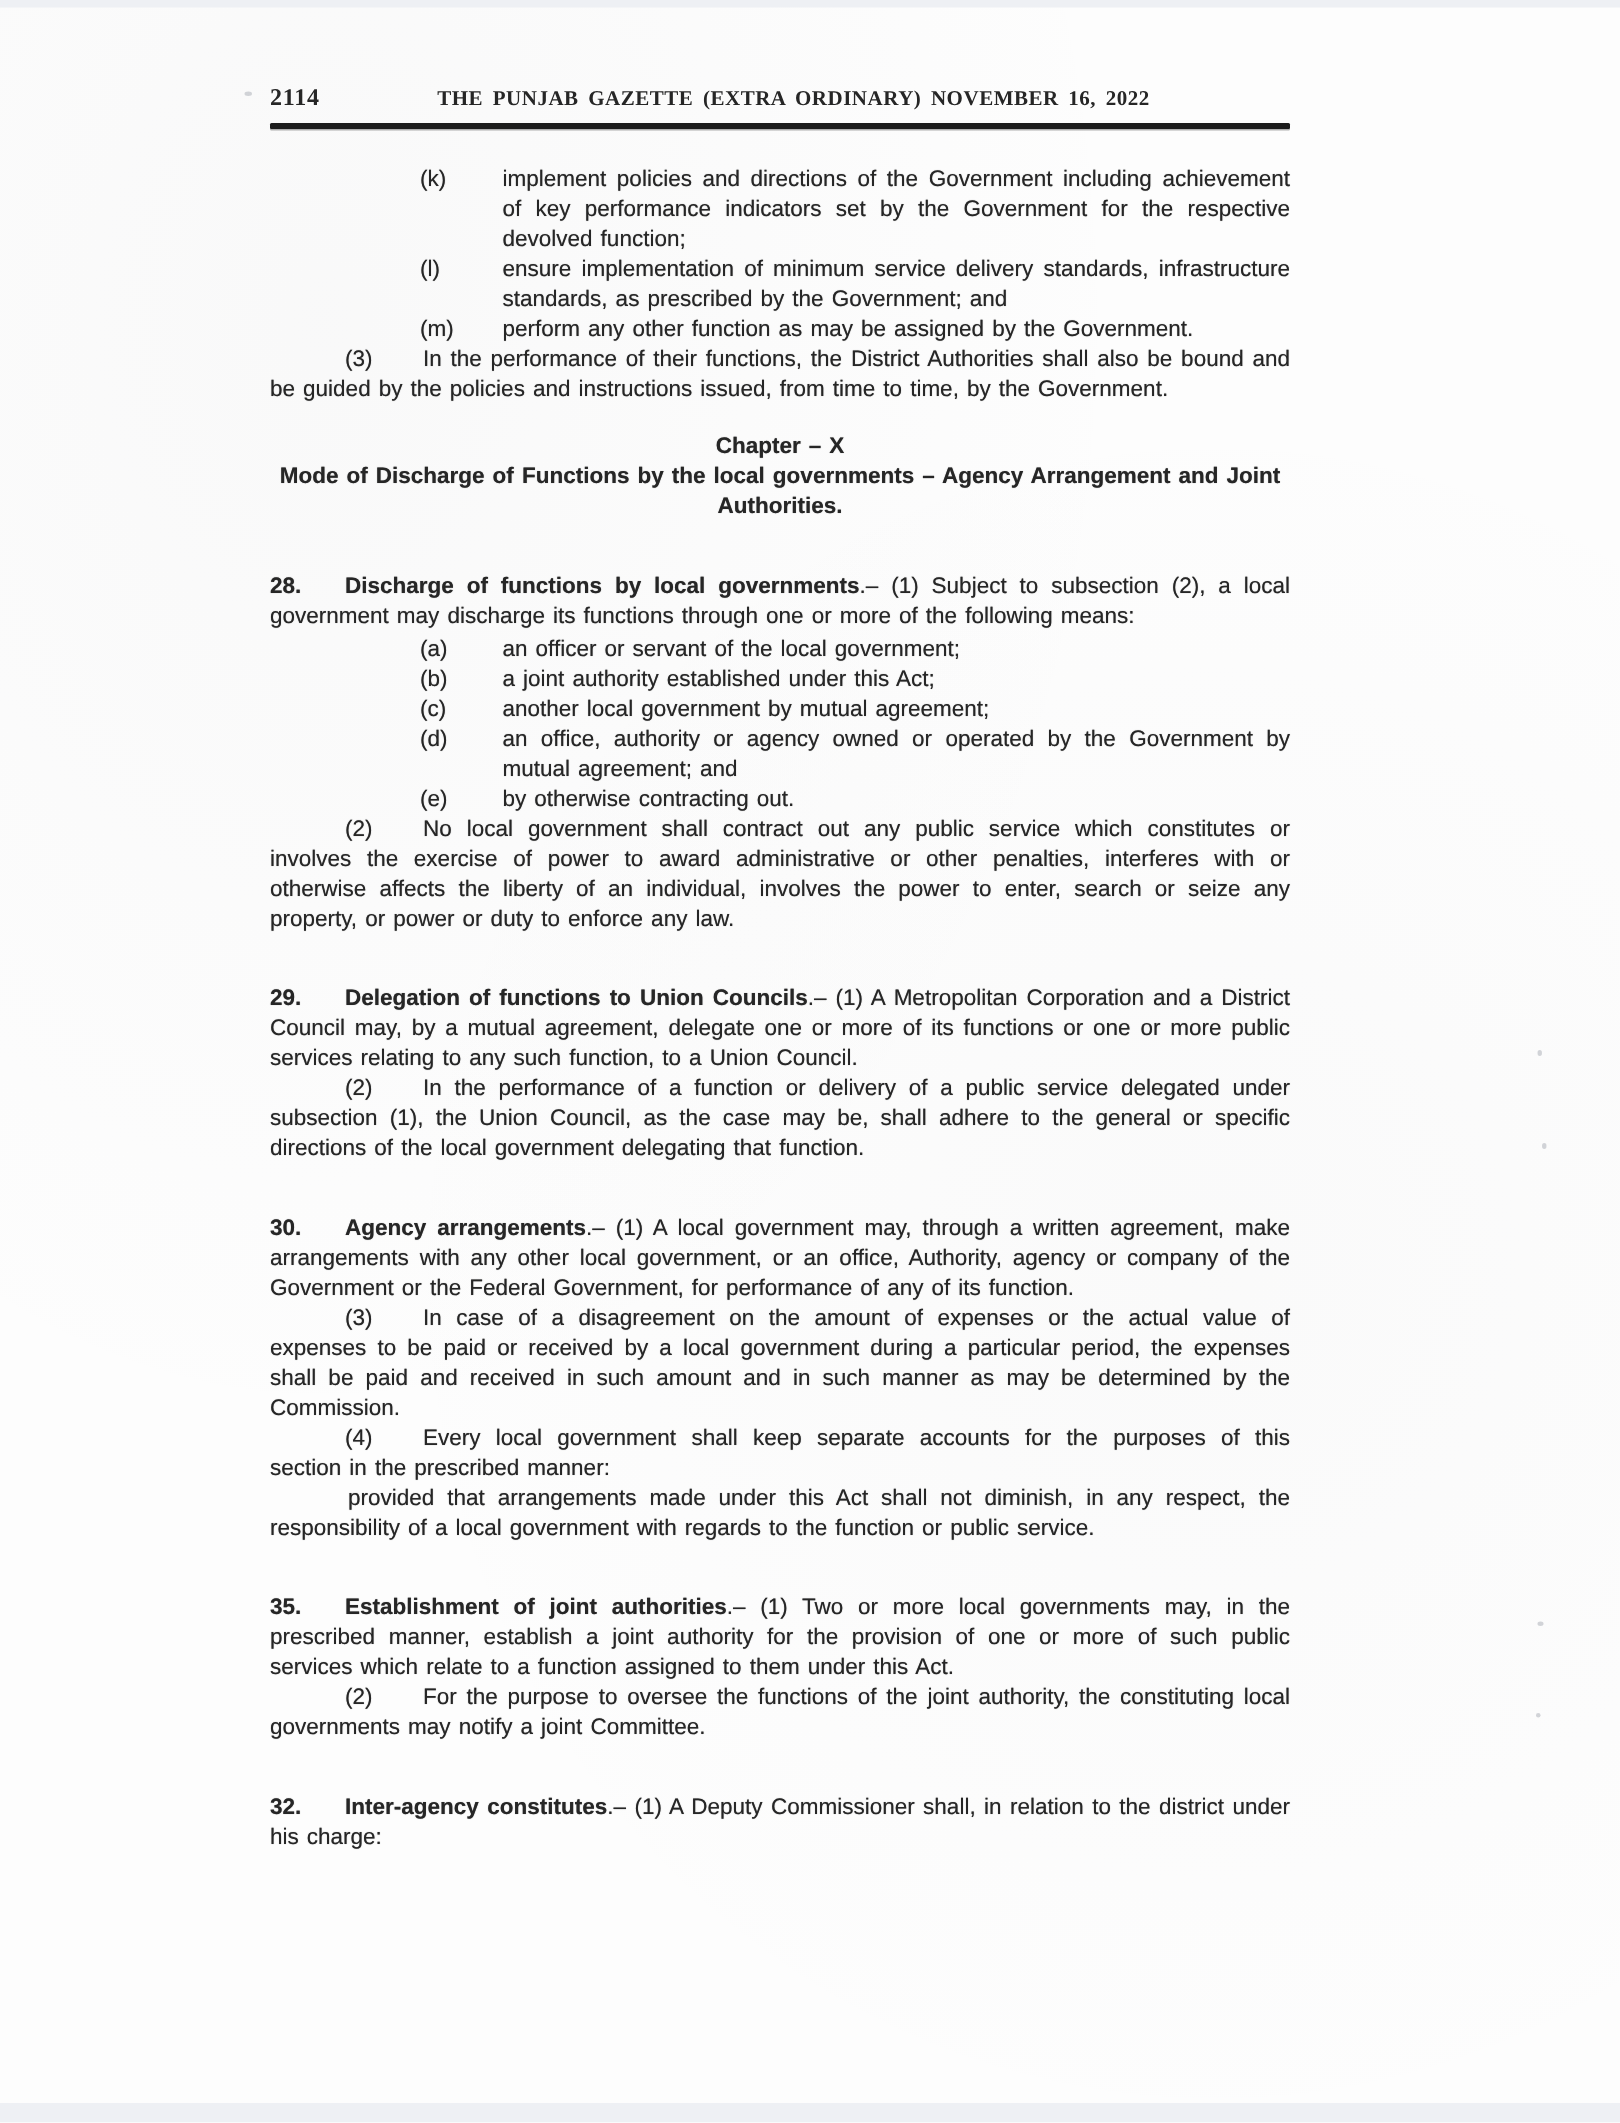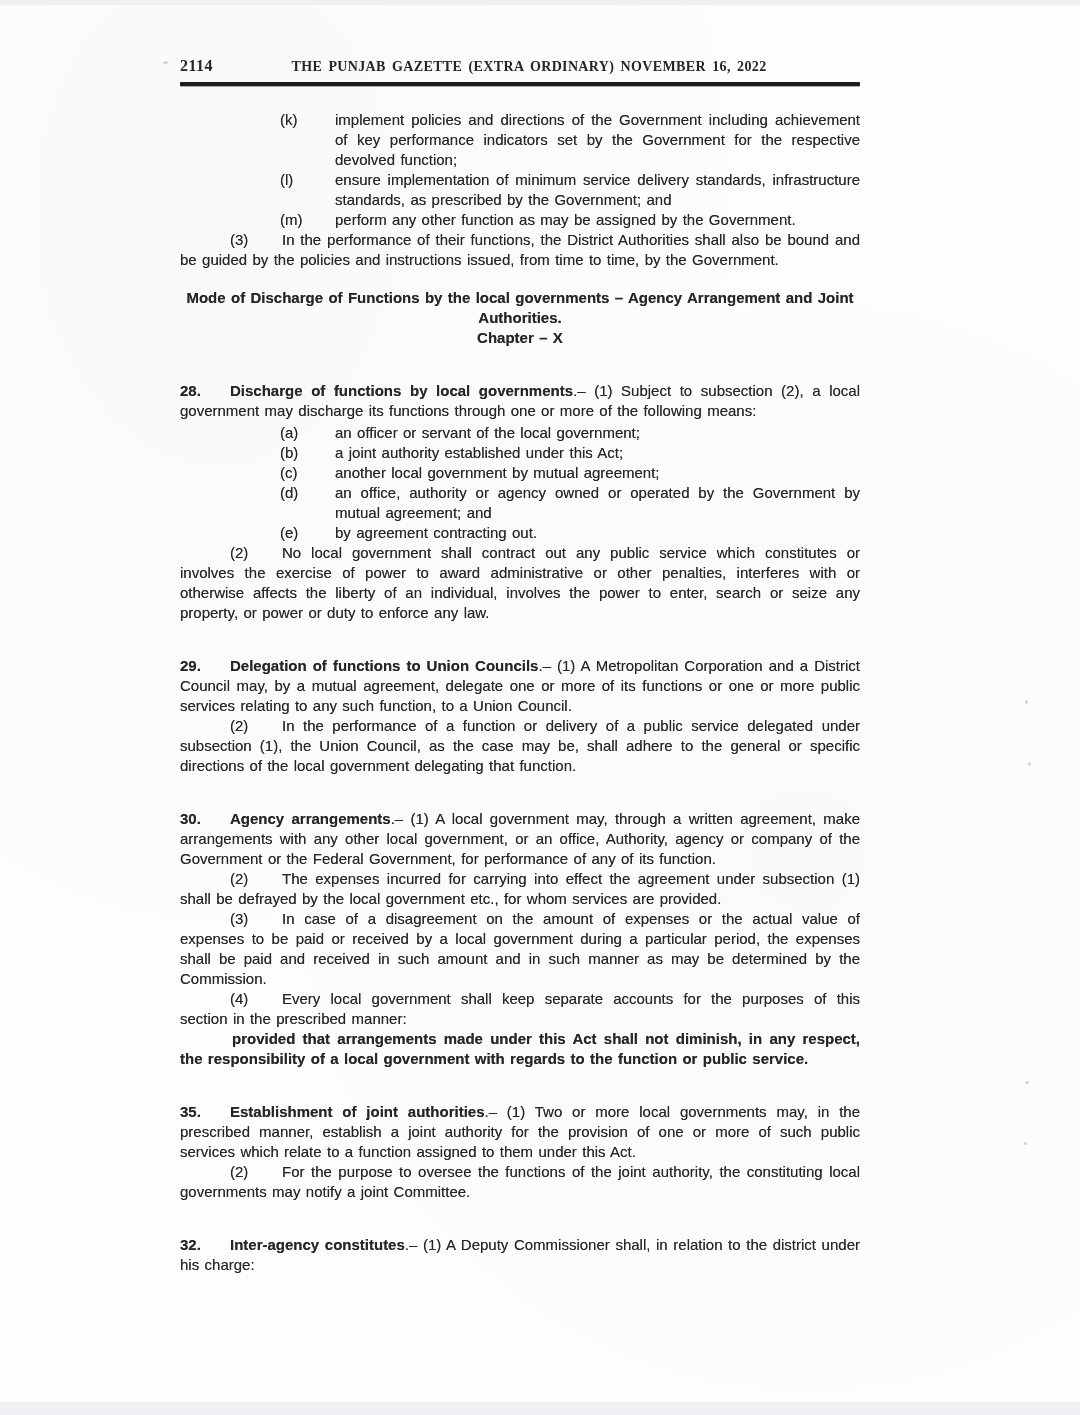--- a/index.html
+++ b/index.html
@@ -60,21 +60,21 @@
 
   .para { text-align: justify; text-indent: 50px; }
   .plbl { display: inline-block; min-width: 52px; text-indent: 0; }
 
   .chapter { margin-top: 18px; text-align: center; font-weight: bold; }
 
   .sect { margin-top: 33px; text-align: justify; }
   .snum { display: inline-block; min-width: 50px; font-weight: bold; }
   .shead { font-weight: bold; }
 
-  .proviso { text-align: justify; text-indent: 52px; font-weight: bold; }
+  .proviso { text-align: justify; text-indent: 52px; }
 
   .speck {
     position: absolute; border-radius: 50%;
     background: #aeb2ba; opacity: 0.55;
   }
 </style>
 </head>
 <body>
 
 <div class="canvas">
@@ -107,22 +107,22 @@
       <div class="hang">
         <span class="lbl">(m)</span>
         <span class="txt">perform any other function as may be assigned by the Government.</span>
       </div>
 
       <p class="para">
         <span class="plbl">(3)</span><span>In the performance of their functions, the District Authorities shall also be bound and be guided by the policies and instructions issued, from time to time, by the Government.</span>
       </p>
 
       <div class="chapter">
+        <div>Chapter – X</div>
         <div>Mode of Discharge of Functions by the local governments – Agency Arrangement and Joint Authorities.</div>
-        <div>Chapter – X</div>
       </div>
 
       <p class="sect">
         <span class="snum">28.</span><span class="shead">Discharge of functions by local governments</span><span>.– (1) Subject to subsection (2), a local government may discharge its functions through one or more of the following means:</span>
       </p>
 
       <div style="margin-top:2px;">
         <div class="hang">
           <span class="lbl">(a)</span>
           <span class="txt">an officer or servant of the local government;</span>
@@ -134,40 +134,37 @@
         <div class="hang">
           <span class="lbl">(c)</span>
           <span class="txt">another local government by mutual agreement;</span>
         </div>
         <div class="hang">
           <span class="lbl">(d)</span>
           <span class="txt">an office, authority or agency owned or operated by the Government by mutual agreement; and</span>
         </div>
         <div class="hang">
           <span class="lbl">(e)</span>
-          <span class="txt">by agreement contracting out.</span>
+          <span class="txt">by otherwise contracting out.</span>
         </div>
       </div>
 
       <p class="para">
         <span class="plbl">(2)</span><span>No local government shall contract out any public service which constitutes or involves the exercise of power to award administrative or other penalties, interferes with or otherwise affects the liberty of an individual, involves the power to enter, search or seize any property, or power or duty to enforce any law.</span>
       </p>
 
       <p class="sect">
         <span class="snum">29.</span><span class="shead">Delegation of functions to Union Councils</span><span>.– (1) A Metropolitan Corporation and a District Council may, by a mutual agreement, delegate one or more of its functions or one or more public services relating to any such function, to a Union Council.</span>
       </p>
       <p class="para">
         <span class="plbl">(2)</span><span>In the performance of a function or delivery of a public service delegated under subsection (1), the Union Council, as the case may be, shall adhere to the general or specific directions of the local government delegating that function.</span>
       </p>
 
       <p class="sect">
         <span class="snum">30.</span><span class="shead">Agency arrangements</span><span>.– (1) A local government may, through a written agreement, make arrangements with any other local government, or an office, Authority, agency or company of the Government or the Federal Government, for performance of any of its function.</span>
-      </p>
-      <p class="para">
-        <span class="plbl">(2)</span><span>The expenses incurred for carrying into effect the agreement under subsection (1) shall be defrayed by the local government etc., for whom services are provided.</span>
       </p>
       <p class="para">
         <span class="plbl">(3)</span><span>In case of a disagreement on the amount of expenses or the actual value of expenses to be paid or received by a local government during a particular period, the expenses shall be paid and received in such amount and in such manner as may be determined by the Commission.</span>
       </p>
       <p class="para">
         <span class="plbl">(4)</span><span>Every local government shall keep separate accounts for the purposes of this section in the prescribed manner:</span>
       </p>
       <p class="proviso">provided that arrangements made under this Act shall not diminish, in any respect, the responsibility of a local government with regards to the function or public service.</p>
 
       <p class="sect">

